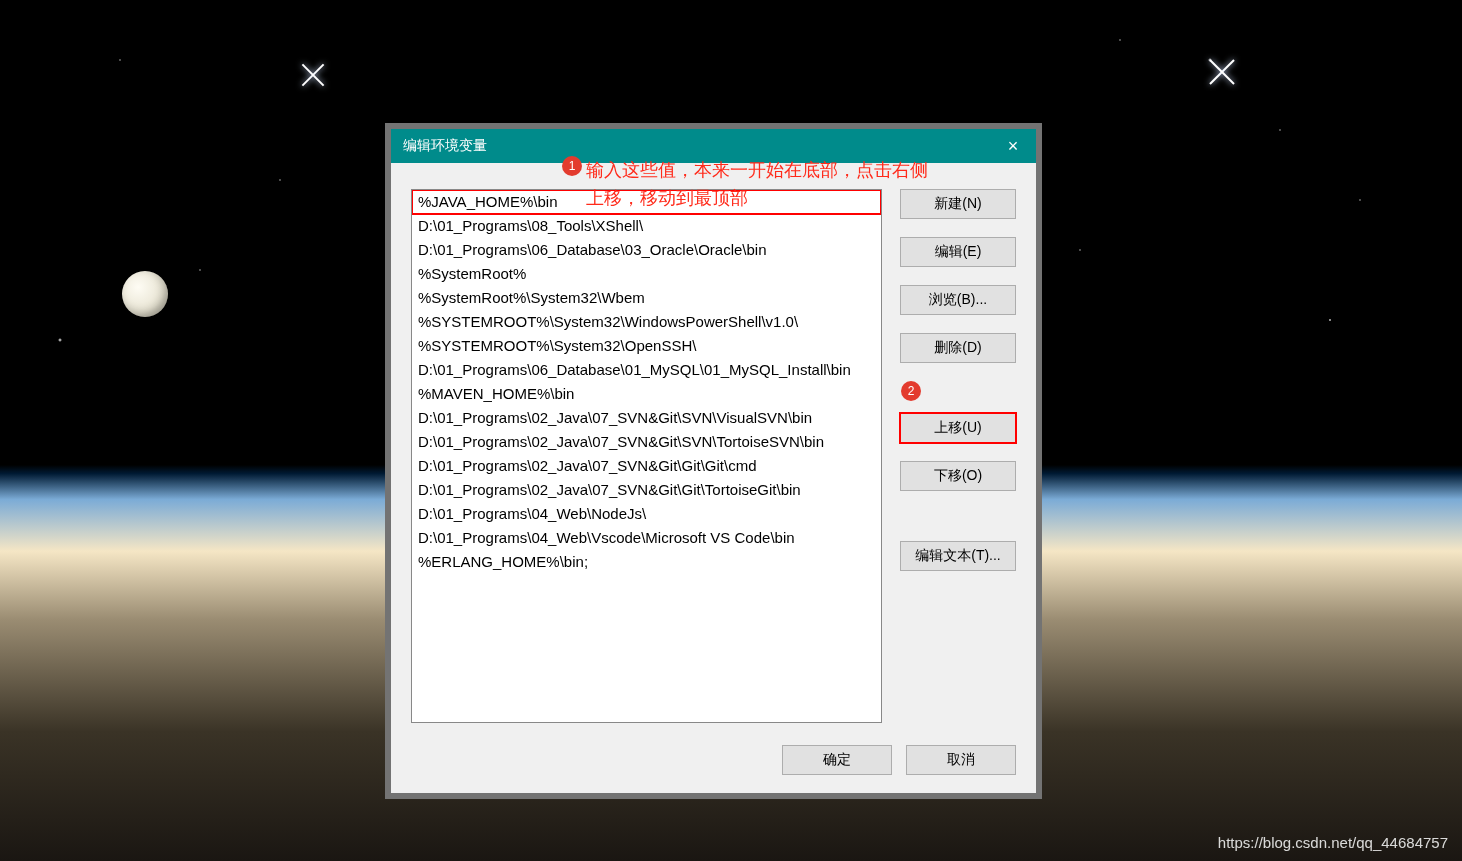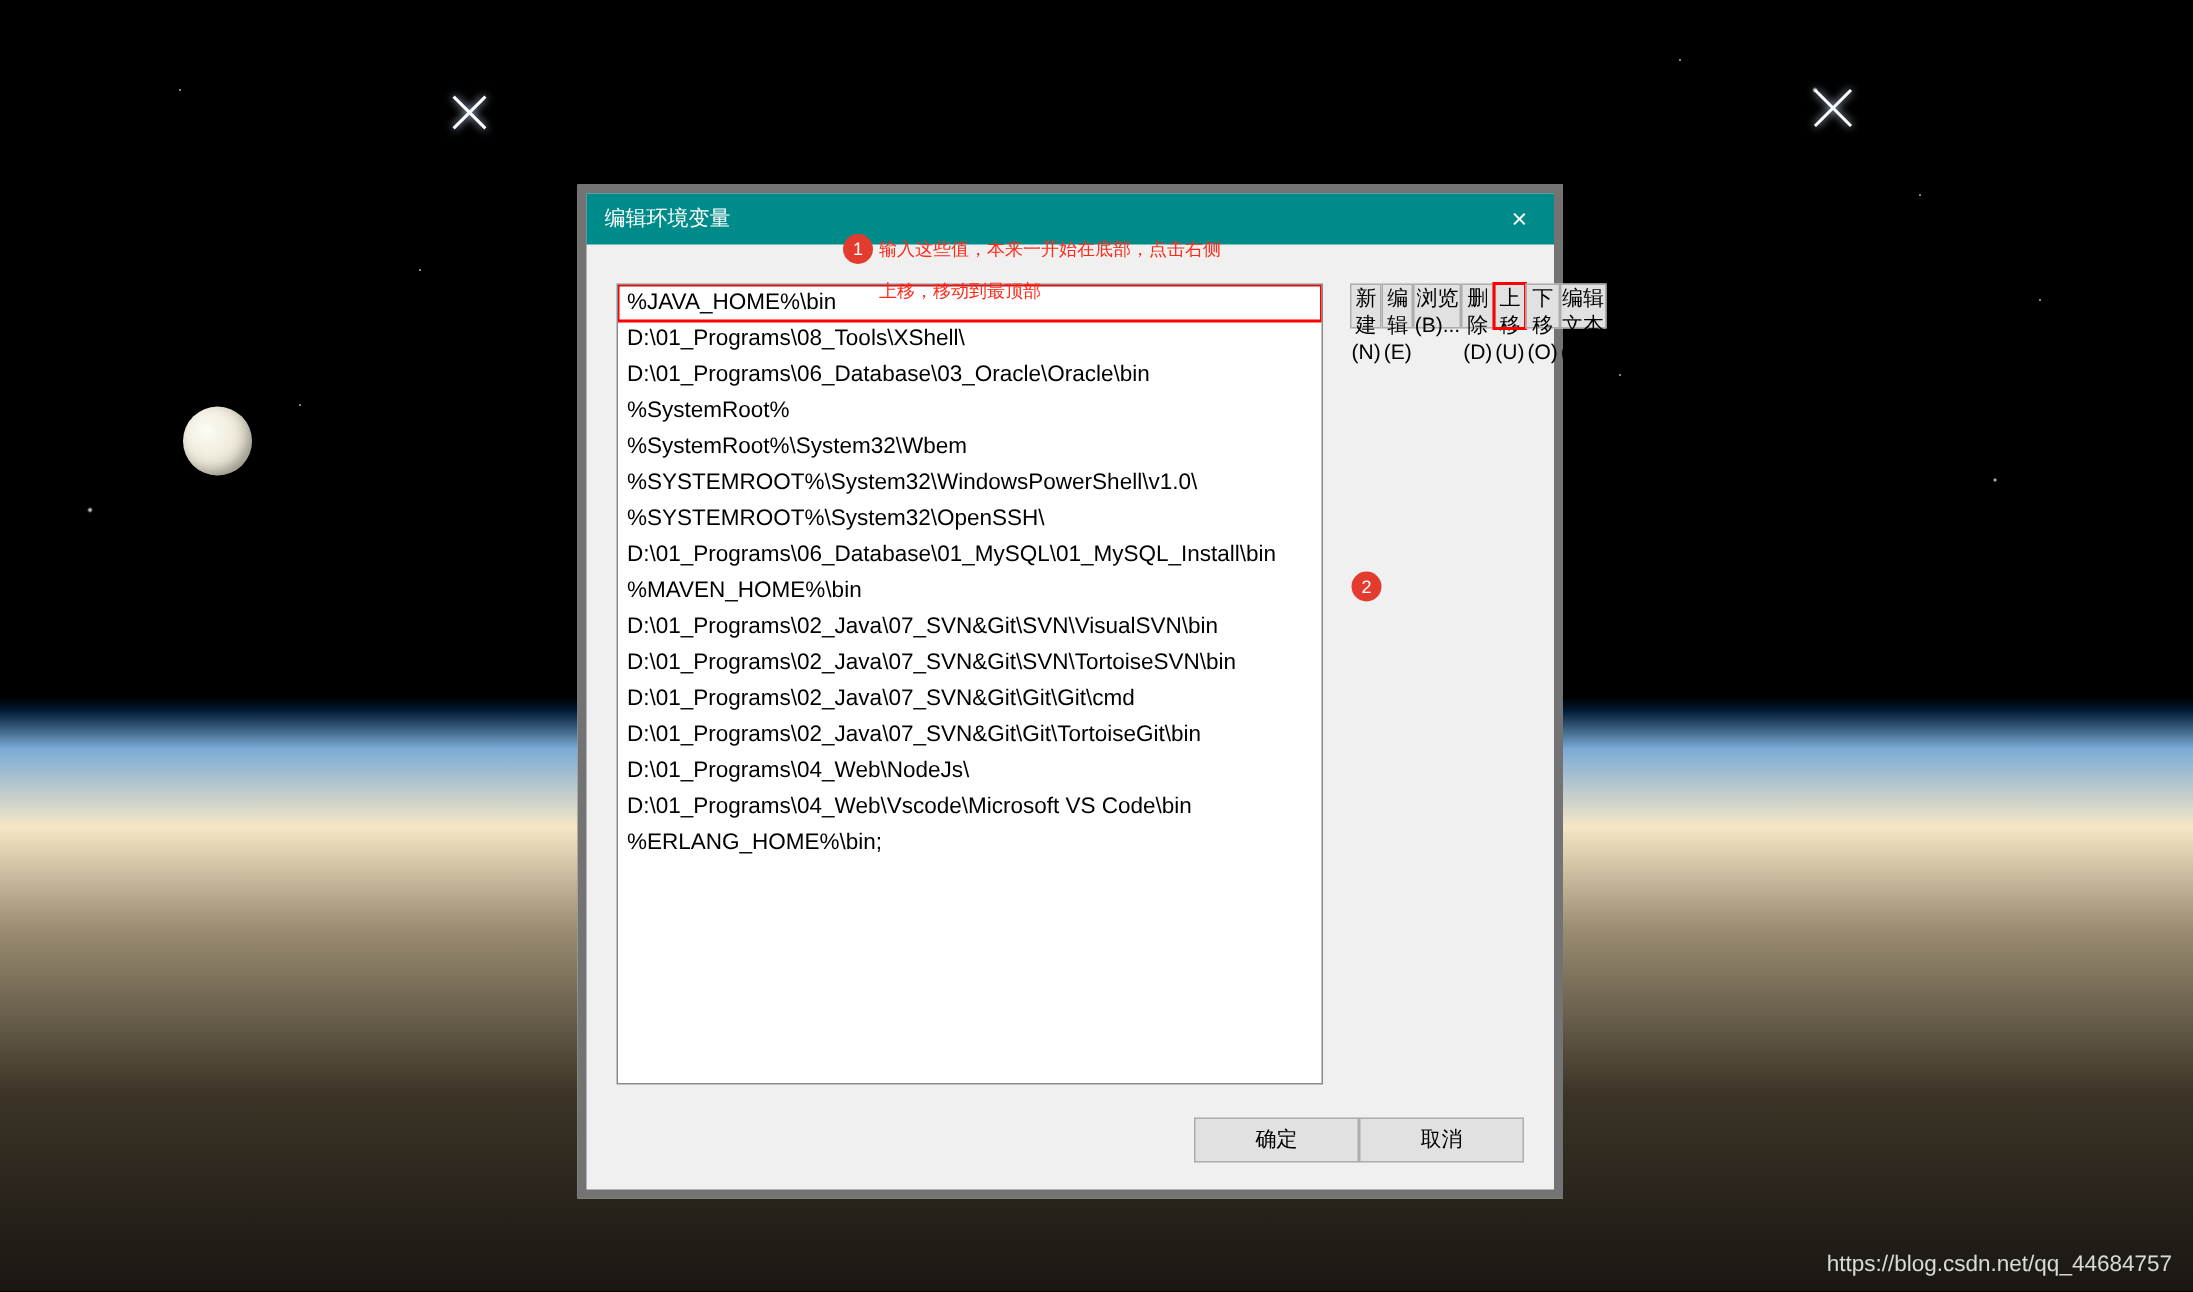--- a/index.html
+++ b/index.html
@@ -91,44 +91,44 @@
     padding: 1px 6px;
     white-space: nowrap;
     cursor: default;
   }
   .item.selected {
     outline: 2px solid #ff0000;
     outline-offset: -1px;
   }
   .btncol {
     width: 116px;
-    display: flex; flex-direction: row;
+    display: flex; flex-direction: column;
   }
   .winbtn {
     height: 30px;
     background: #e1e1e1;
     border: 1px solid #adadad;
     font-size: 14px;
     cursor: pointer;
     font-family: inherit;
     margin-bottom: 18px;
   }
   .btncol .gap { height: 32px; }
   .winbtn.hl { outline: 2px solid #ff0000; outline-offset: -1px; }
 
   .footer {
-    display: flex; justify-content: flex-end; 
+    display: flex; justify-content: flex-end; gap: 14px;
     padding-top: 22px;
   }
   .footer .winbtn { width: 110px; margin-bottom: 0; }
 
   .annot {
     position: absolute;
     color: #ff2a1a;
-    font-size: 12px;
+    font-size: 18px;
     font-weight: 500;
     white-space: nowrap;
     pointer-events: none;
   }
   .badge {
     position: absolute;
     width: 20px; height: 20px;
     border-radius: 50%;
     background: #e33b2e;
     color: #fff;

